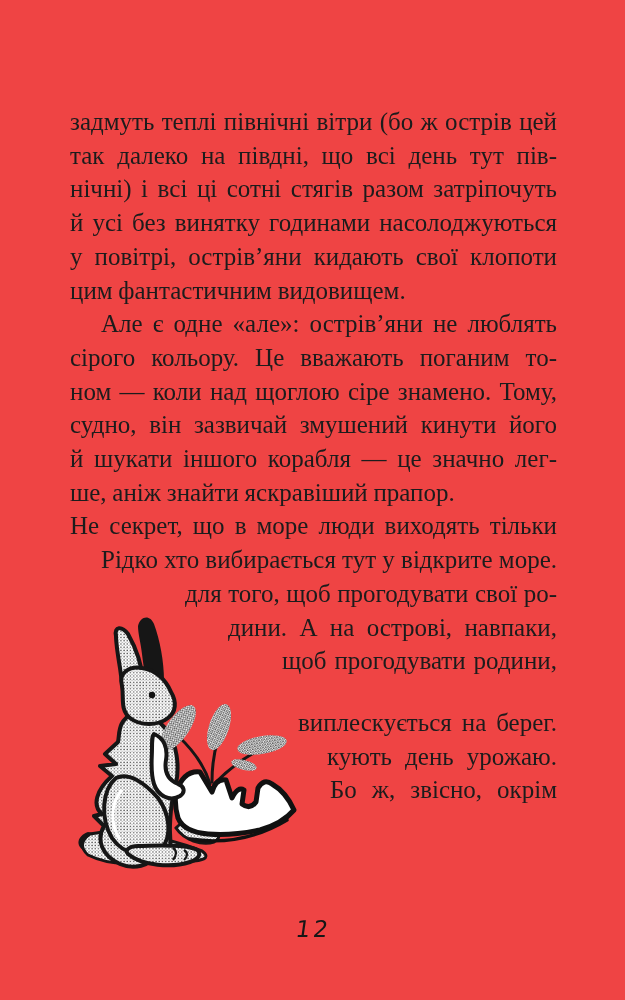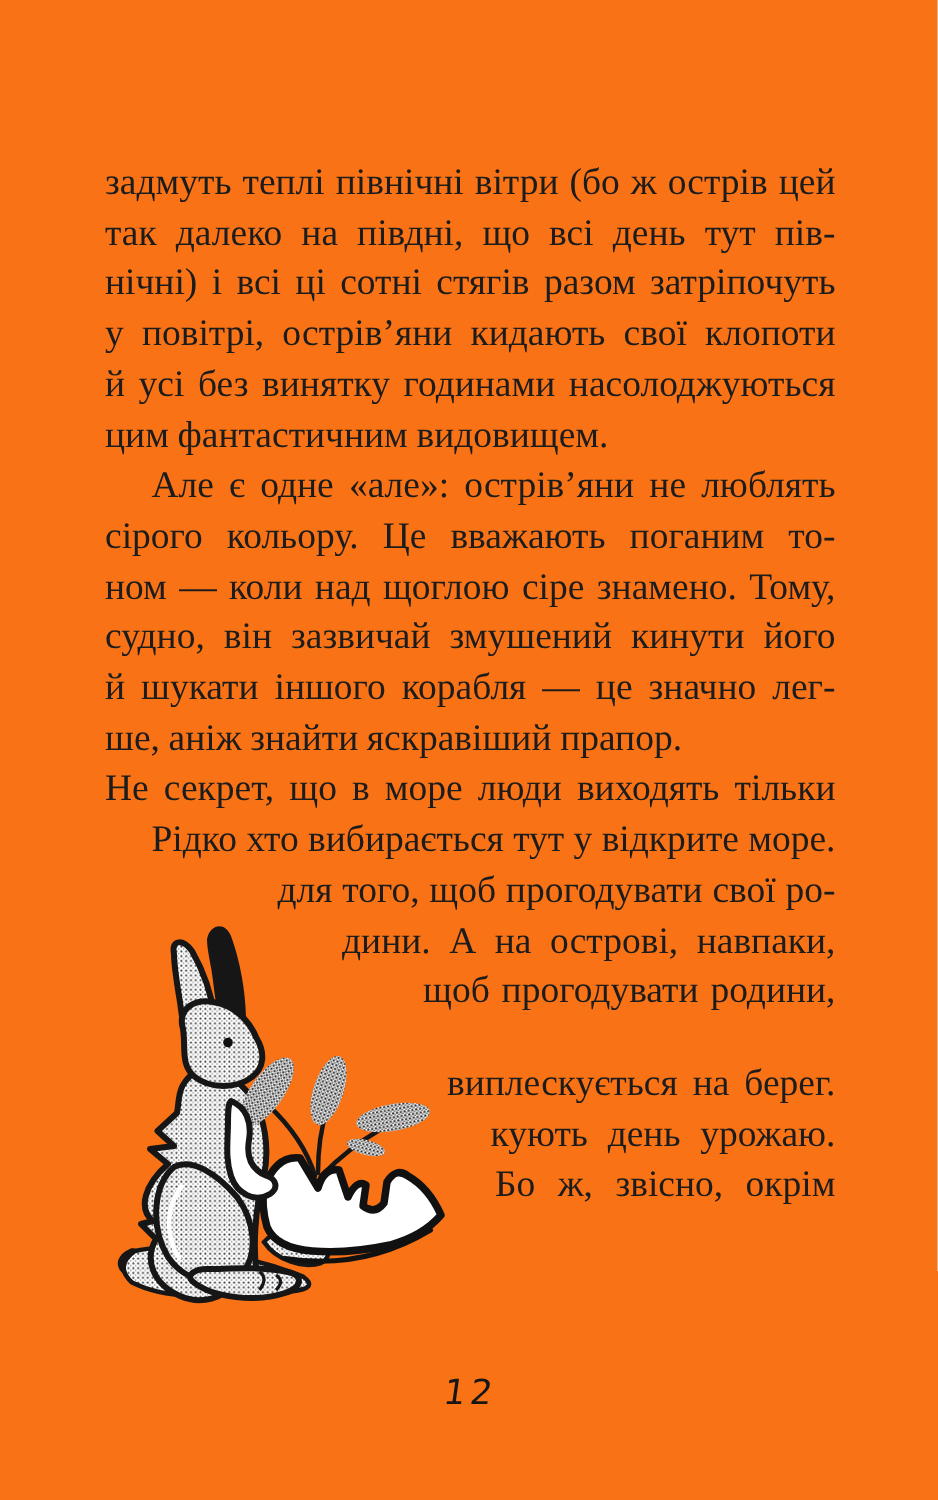--- a/index.html
+++ b/index.html
@@ -1,19 +1,19 @@
 <!DOCTYPE html>
 <html><head>
 <meta charset="utf-8">
 <style>
   html,body{margin:0;padding:0;background:#e8e8e8;}
   .page{
     position:relative;
     width:625px;height:1000px;
-    background:#f97316;
+    background:#ef4444;
     overflow:hidden;
     font-family:"Liberation Serif", serif;
     color:#1c1c1c;
     margin:0 auto;
   }
   .textblock{
     position:absolute;
     left:70px;top:105px;width:487px;
     font-size:25px;
     line-height:33.7px;
@@ -46,22 +46,22 @@
 <body>
 
 <div class="page">
 
   <div class="textblock">
 
     <div class="para">
       <div class="ln">задмуть теплі північні вітри (бо ж острів цей</div>
       <div class="ln">так далеко на півдні, що всі день тут пів-</div>
       <div class="ln">нічні) і всі ці сотні стягів разом затріпочуть</div>
+      <div class="ln">й усі без винятку годинами насолоджуються</div>
       <div class="ln">у повітрі, острів’яни кидають свої клопоти</div>
-      <div class="ln">й усі без винятку годинами насолоджуються</div>
       <div class="ln end">цим фантастичним видовищем.</div>
     </div>
 
     <div class="para">
       <div class="ln ind">Але є одне «але»: острів’яни не люблять</div>
       <div class="ln">сірого кольору. Це вважають поганим то-</div>
       <div class="ln">ном — коли над щоглою сіре знамено. Тому,</div>
       <div class="ln">судно, він зазвичай змушений кинути його</div>
       <div class="ln">й шукати іншого корабля — це значно лег-</div>
       <div class="ln end">ше, аніж знайти яскравіший прапор.</div>

